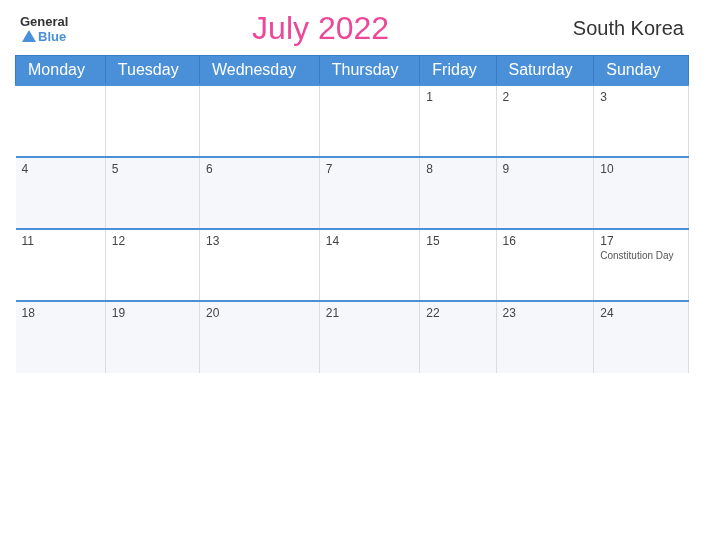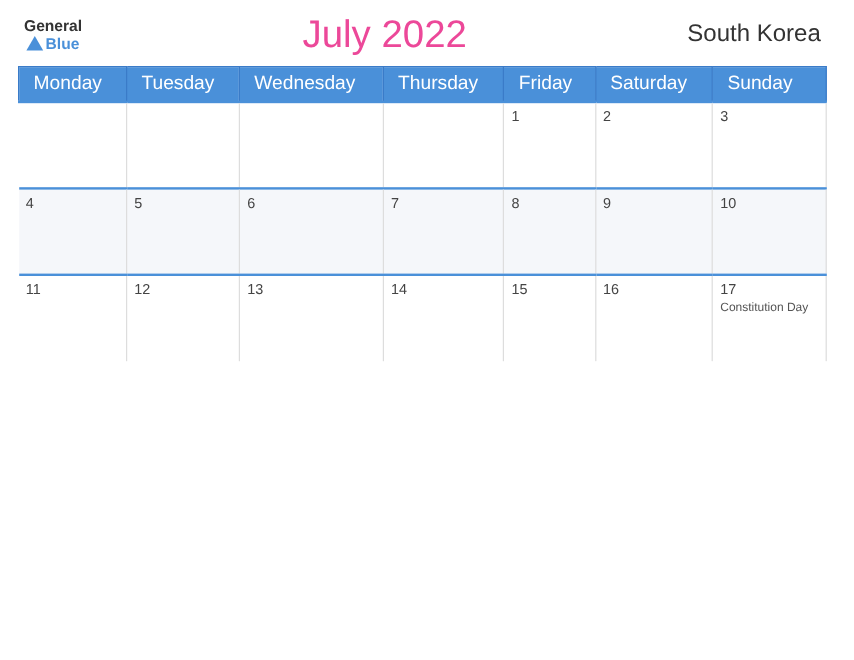--- a/index.html
+++ b/index.html
@@ -213,15 +213,38 @@
             <span class="day-number">14</span>
           </td>
           <td>
             <span class="day-number">15</span>
           </td>
           <td>
             <span class="day-number">16</span>
           </td>
           <td><span class="day-number">17</span><span class="event-text">Constitution Day</span></td>
         </tr>
+        <tr class="row-even">
+          <td>
+            <span class="day-number">18</span>
+          </td>
+          <td>
+            <span class="day-number">19</span>
+          </td>
+          <td>
+            <span class="day-number">20</span>
+          </td>
+          <td>
+            <span class="day-number">21</span>
+          </td>
+          <td>
+            <span class="day-number">22</span>
+          </td>
+          <td>
+            <span class="day-number">23</span>
+          </td>
+          <td>
+            <span class="day-number">24</span>
+          </td>
+        </tr>
       </tbody>
   </table>
 </div>
 
 </body></html>

